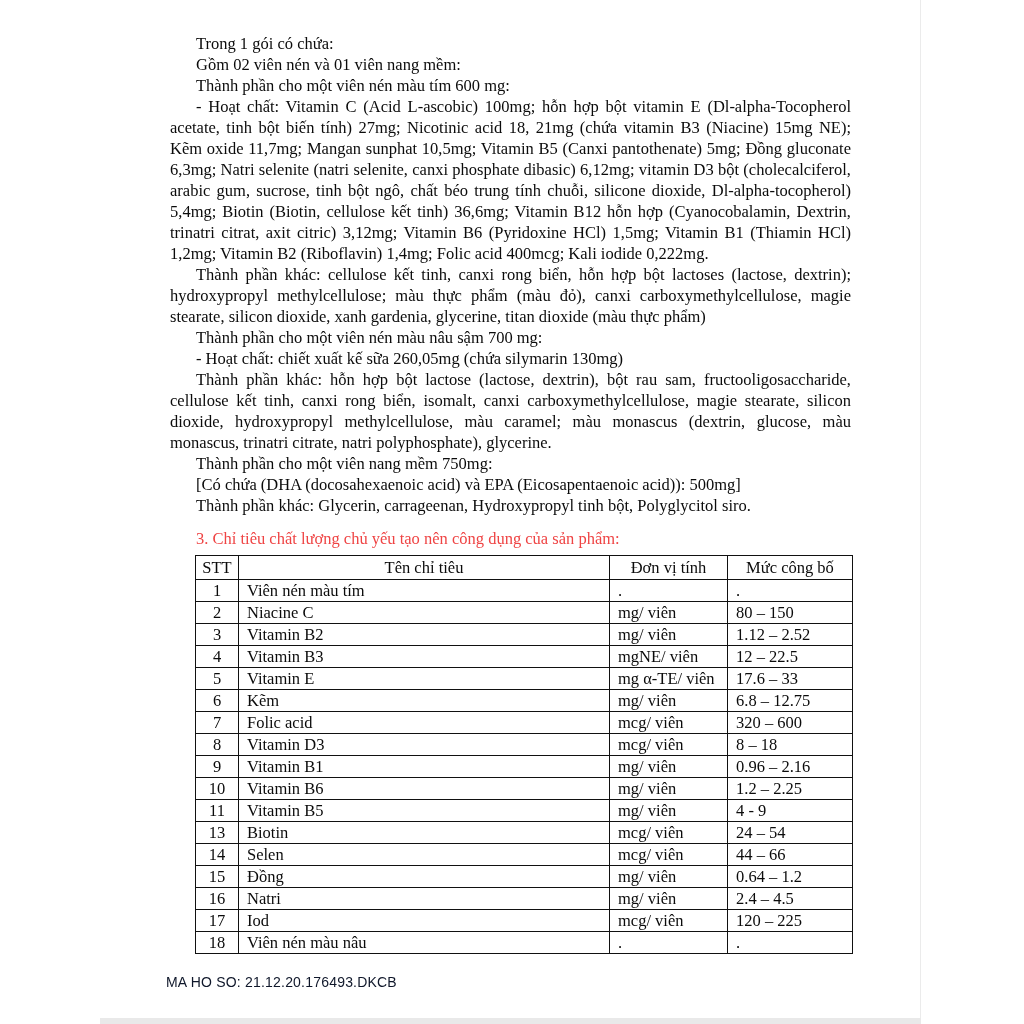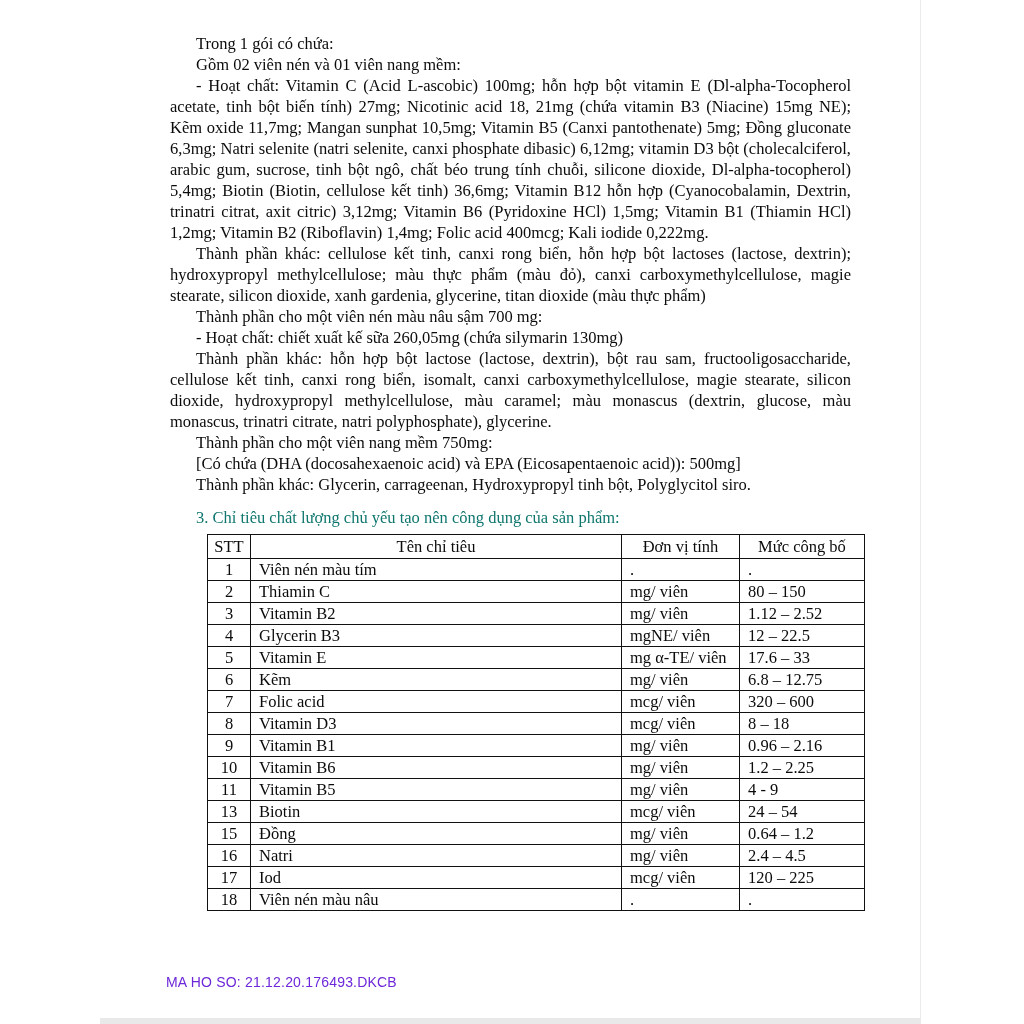--- a/index.html
+++ b/index.html
@@ -39,26 +39,26 @@
     line-height: 21px;
     text-align: justify;
     text-indent: 26px;
     color: #0b0b0b;
   }
   .section-heading {
     font-size: 16.5px;
     line-height: 21px;
     text-indent: 26px;
     margin-top: 12px;
-    color: #0f766e;
+    color: #ef4444;
   }
   table.spec {
     border-collapse: collapse;
     margin-top: 6px;
-    margin-left: 37px;
+    margin-left: 25px;
     table-layout: fixed;
     width: 657px;
   }
   table.spec th, table.spec td {
     border: 1px solid #111111;
     font-size: 16.5px;
     line-height: 19px;
     padding: 1px 8px 1px 8px;
     font-weight: normal;
     overflow: hidden;
@@ -69,32 +69,33 @@
   col.c-name { width: 371px; }
   col.c-unit { width: 118px; }
   col.c-val  { width: 125px; }
   td.c-stt  { text-align: center; }
   td.c-name { padding-left: 12px; }
   .footer-code {
     position: absolute;
     left: 166px; top: 974px;
     font-family: "Liberation Sans", "DejaVu Sans", sans-serif;
     font-size: 14px;
-    color: #6d28d9;
+    color: #0f172a;
     letter-spacing: 0.2px;
   }
 </style>
 </head>
 <body>
 
 <div class="page">
   <div class="content">
     <div id="paragraphs">
         <p>Trong 1 gói có chứa:</p>
         <p>Gồm 02 viên nén và 01 viên nang mềm:</p>
+        <p>Thành phần cho một viên nén màu tím 600 mg:</p>
         <p>- Hoạt chất: Vitamin C (Acid L-ascobic) 100mg; hỗn hợp bột vitamin E (Dl-alpha-Tocopherol acetate, tinh bột biến tính) 27mg; Nicotinic acid 18, 21mg (chứa vitamin B3 (Niacine) 15mg NE); Kẽm oxide 11,7mg; Mangan sunphat 10,5mg; Vitamin B5 (Canxi pantothenate) 5mg; Đồng gluconate 6,3mg; Natri selenite (natri selenite, canxi phosphate dibasic) 6,12mg; vitamin D3 bột (cholecalciferol, arabic gum, sucrose, tinh bột ngô, chất béo trung tính chuỗi, silicone dioxide, Dl-alpha-tocopherol) 5,4mg; Biotin (Biotin, cellulose kết tinh) 36,6mg; Vitamin B12 hỗn hợp (Cyanocobalamin, Dextrin, trinatri citrat, axit citric) 3,12mg; Vitamin B6 (Pyridoxine HCl) 1,5mg; Vitamin B1 (Thiamin HCl) 1,2mg; Vitamin B2 (Riboflavin) 1,4mg; Folic acid 400mcg; Kali iodide 0,222mg.</p>
         <p>Thành phần khác: cellulose kết tinh, canxi rong biển, hỗn hợp bột lactoses (lactose, dextrin); hydroxypropyl methylcellulose; màu thực phẩm (màu đỏ), canxi carboxymethylcellulose, magie stearate, silicon dioxide, xanh gardenia, glycerine, titan dioxide (màu thực phẩm)</p>
         <p>Thành phần cho một viên nén màu nâu sậm 700 mg:</p>
         <p>- Hoạt chất: chiết xuất kế sữa 260,05mg (chứa silymarin 130mg)</p>
         <p>Thành phần khác: hỗn hợp bột lactose (lactose, dextrin), bột rau sam, fructooligosaccharide, cellulose kết tinh, canxi rong biển, isomalt, canxi carboxymethylcellulose, magie stearate, silicon dioxide, hydroxypropyl methylcellulose, màu caramel; màu monascus (dextrin, glucose, màu monascus, trinatri citrate, natri polyphosphate), glycerine.</p>
         <p>Thành phần cho một viên nang mềm 750mg:</p>
         <p>[Có chứa (DHA (docosahexaenoic acid) và EPA (Eicosapentaenoic acid)): 500mg]</p>
         <p>Thành phần khác: Glycerin, carrageenan, Hydroxypropyl tinh bột, Polyglycitol siro.</p>
       </div>
     <div class="section-heading">3. Chỉ tiêu chất lượng chủ yếu tạo nên công dụng của sản phẩm:</div>
@@ -115,33 +116,33 @@
       </thead>
       <tbody id="spec-body">
           <tr>
             <td class="c-stt">1</td>
             <td class="c-name">Viên nén màu tím</td>
             <td class="c-unit">.</td>
             <td class="c-val">.</td>
           </tr>
           <tr>
             <td class="c-stt">2</td>
-            <td class="c-name">Thiamin C</td>
+            <td class="c-name">Niacine C</td>
             <td class="c-unit">mg/ viên</td>
             <td class="c-val">80 – 150</td>
           </tr>
           <tr>
             <td class="c-stt">3</td>
             <td class="c-name">Vitamin B2</td>
             <td class="c-unit">mg/ viên</td>
             <td class="c-val">1.12 – 2.52</td>
           </tr>
           <tr>
             <td class="c-stt">4</td>
-            <td class="c-name">Glycerin B3</td>
+            <td class="c-name">Vitamin B3</td>
             <td class="c-unit">mgNE/ viên</td>
             <td class="c-val">12 – 22.5</td>
           </tr>
           <tr>
             <td class="c-stt">5</td>
             <td class="c-name">Vitamin E</td>
             <td class="c-unit">mg α-TE/ viên</td>
             <td class="c-val">17.6 – 33</td>
           </tr>
           <tr>
@@ -178,20 +179,26 @@
             <td class="c-stt">11</td>
             <td class="c-name">Vitamin B5</td>
             <td class="c-unit">mg/ viên</td>
             <td class="c-val">4 - 9</td>
           </tr>
           <tr>
             <td class="c-stt">13</td>
             <td class="c-name">Biotin</td>
             <td class="c-unit">mcg/ viên</td>
             <td class="c-val">24 – 54</td>
+          </tr>
+          <tr>
+            <td class="c-stt">14</td>
+            <td class="c-name">Selen</td>
+            <td class="c-unit">mcg/ viên</td>
+            <td class="c-val">44 – 66</td>
           </tr>
           <tr>
             <td class="c-stt">15</td>
             <td class="c-name">Đồng</td>
             <td class="c-unit">mg/ viên</td>
             <td class="c-val">0.64 – 1.2</td>
           </tr>
           <tr>
             <td class="c-stt">16</td>
             <td class="c-name">Natri</td>

